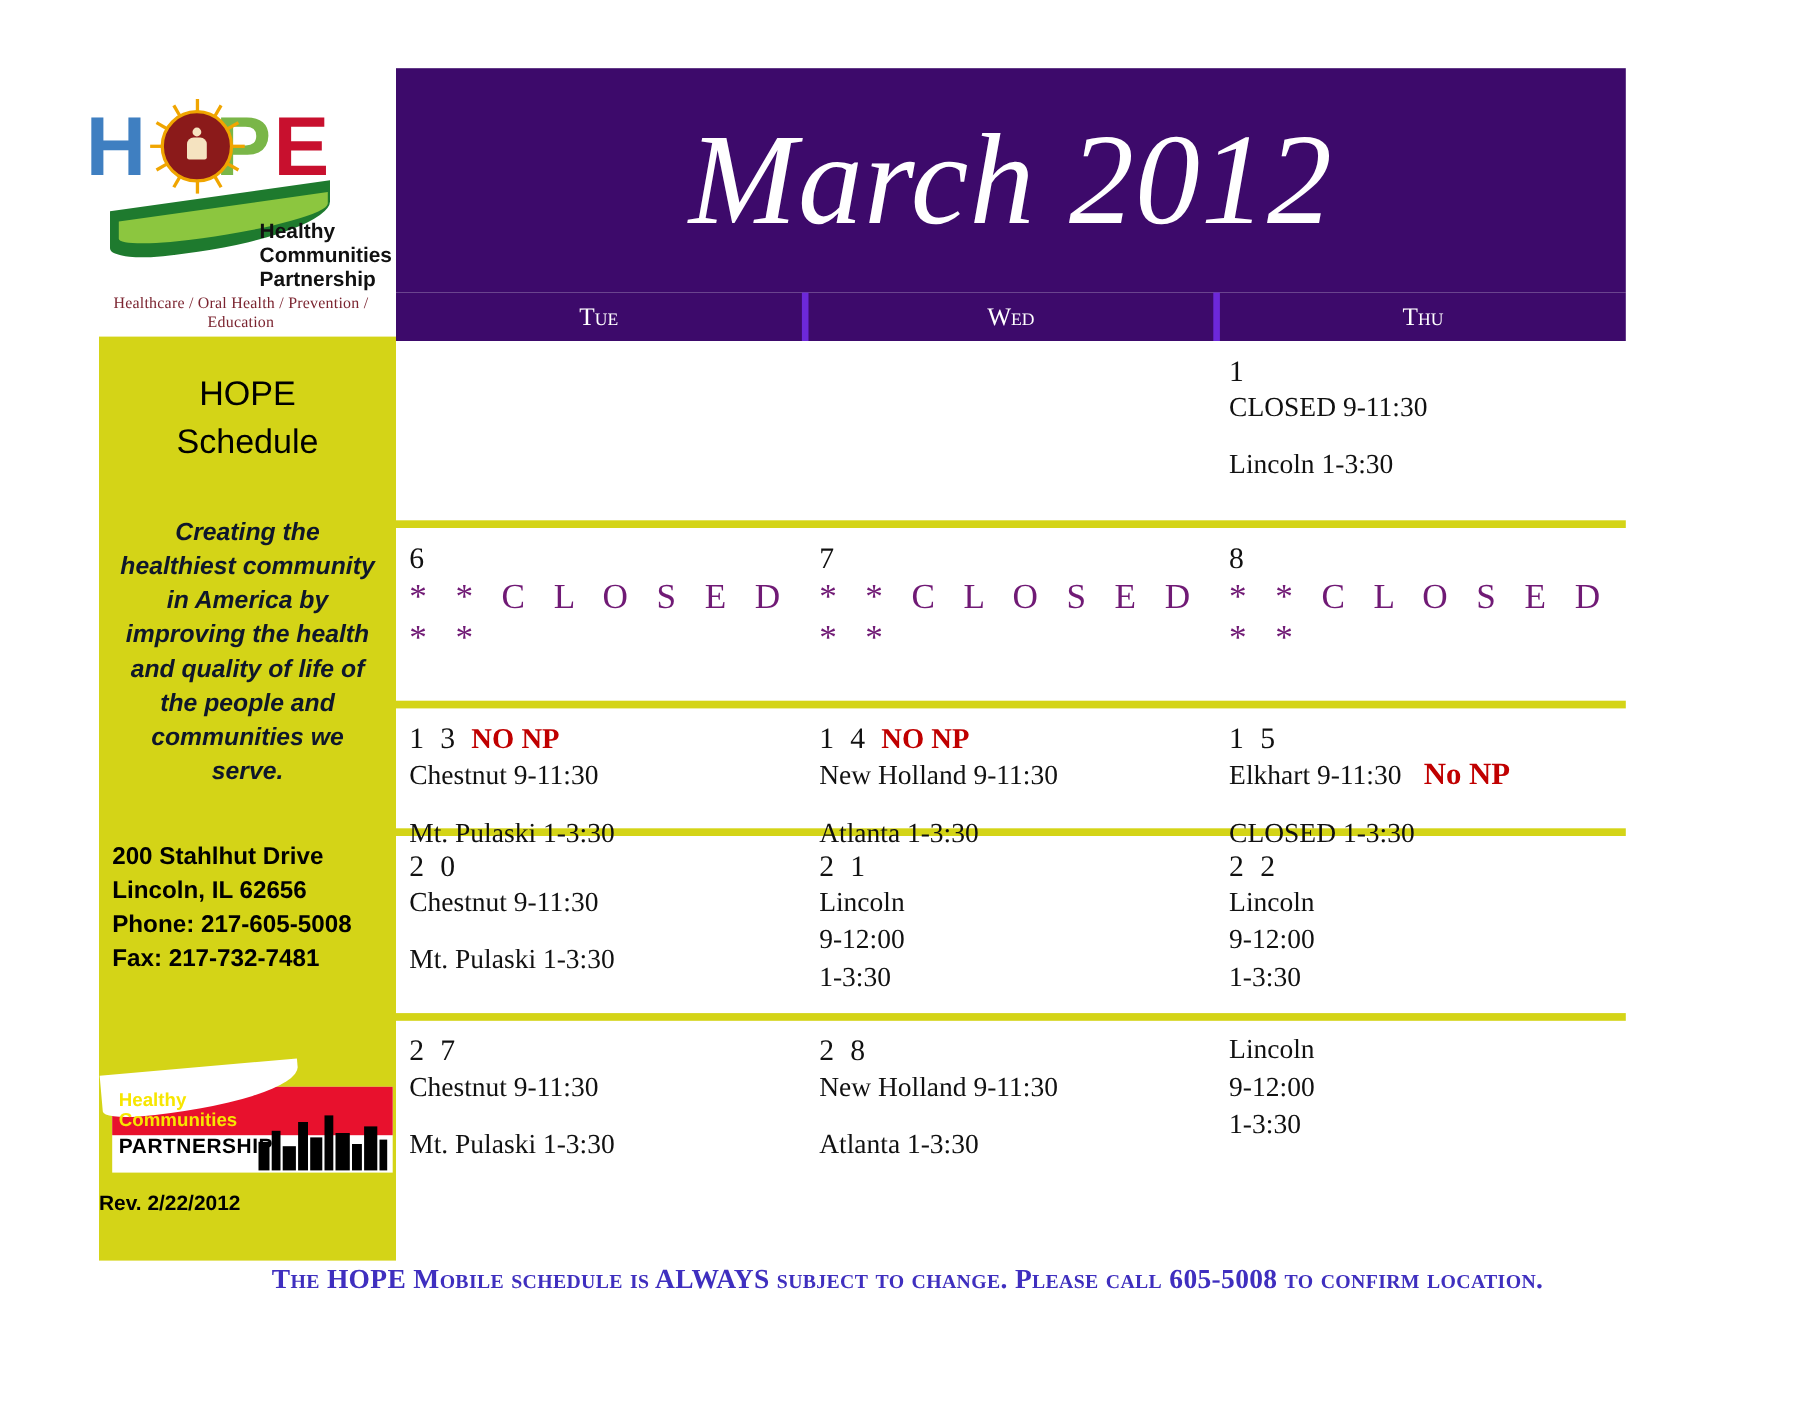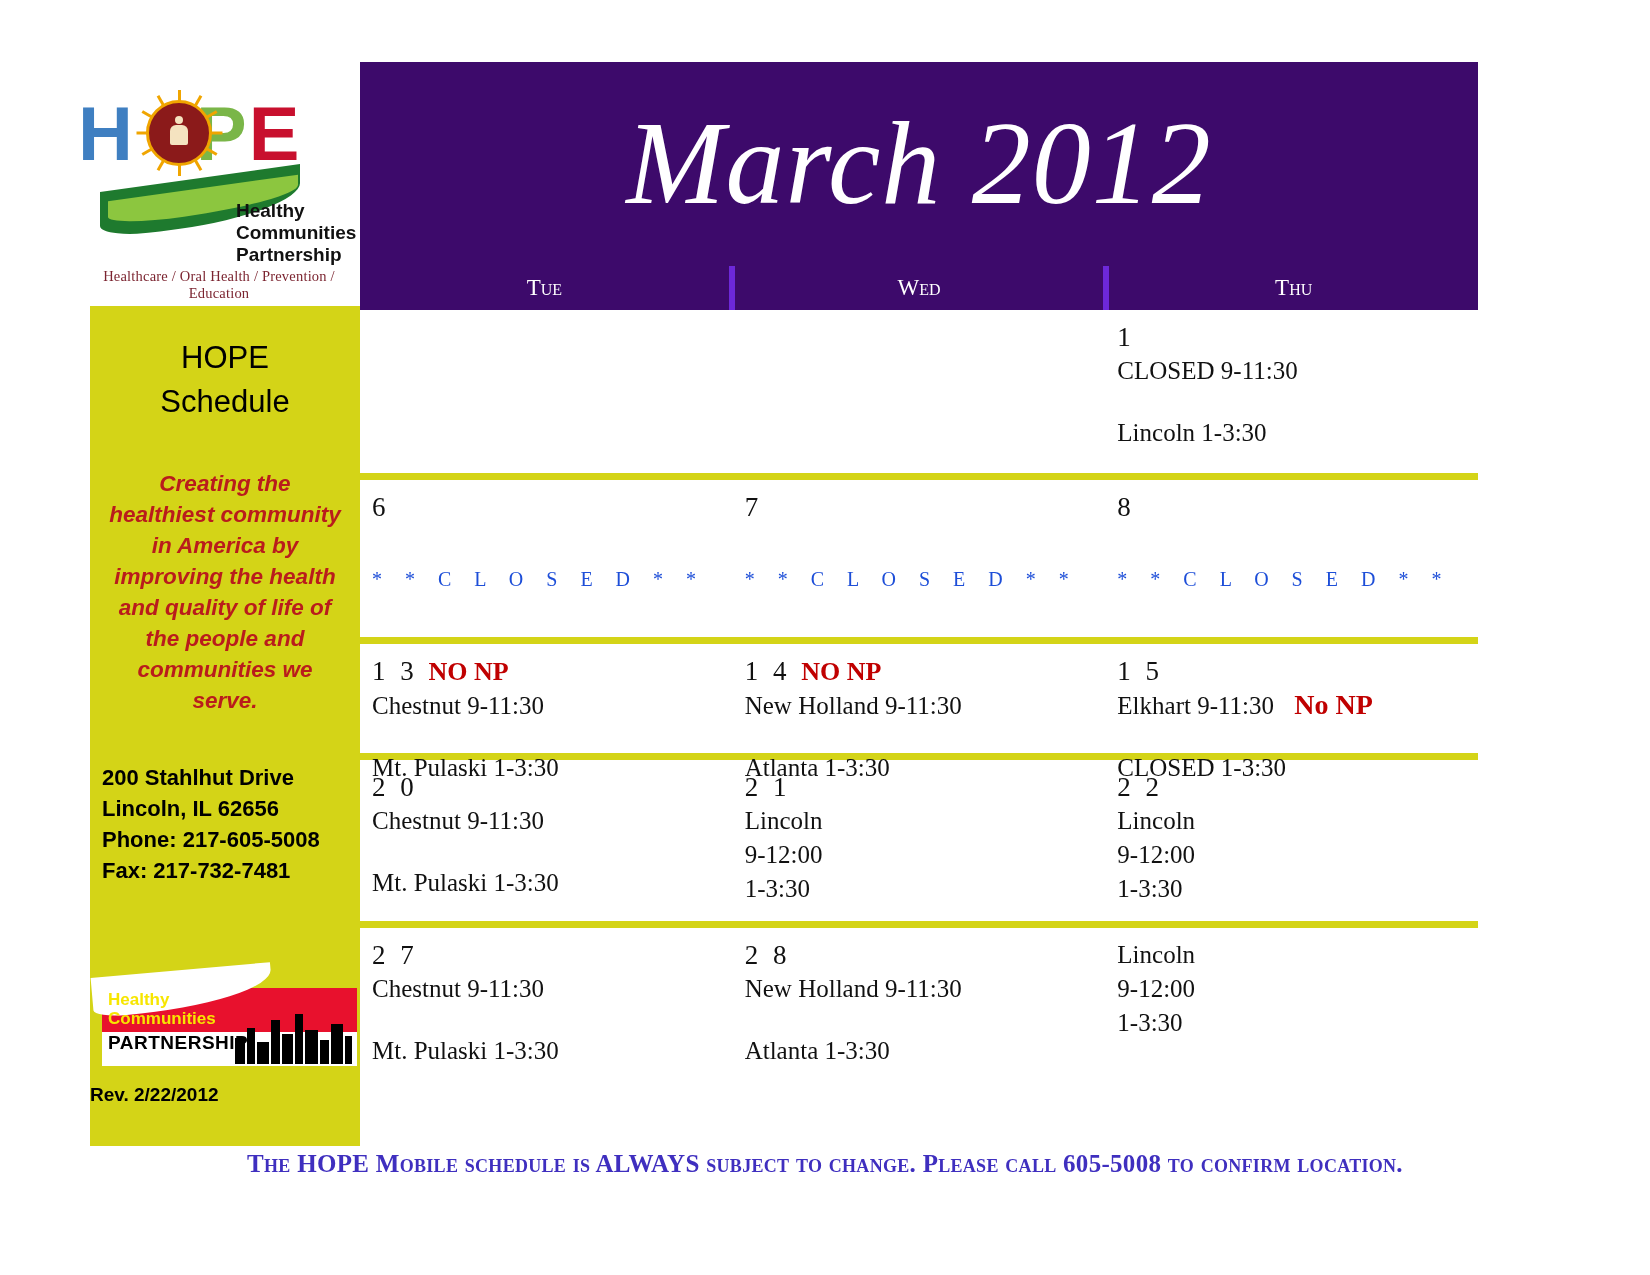--- a/index.html
+++ b/index.html
@@ -177,21 +177,21 @@
     color: #000;
   }
   #sidebar-mission {
     margin: 44px 14px 0 14px;
     text-align: center;
     font-family: "Liberation Sans", sans-serif;
     font-weight: bold;
     font-style: italic;
     font-size: 22.5px;
     line-height: 31px;
-    color: #b91c1c;
+    color: #0f172a;
   }
   #sidebar-address {
     margin: 46px 0 0 12px;
     font-family: "Liberation Sans", sans-serif;
     font-weight: bold;
     font-size: 22px;
     line-height: 31px;
     color: #000;
   }
 
@@ -275,33 +275,32 @@
     font-weight: bold;
     letter-spacing: 0;
     font-size: 26px;
   }
   .entry {
     font-family: "Liberation Serif", serif;
     font-size: 25px;
     line-height: 34px;
     color: #111;
   }
-  .entry.gap { margin-top: 28px; }
+  .entry.gap { margin-top: 18px; }
   .entry .nonp-inline {
     color: #c00000;
     font-weight: bold;
     font-size: 28px;
     margin-left: 14px;
   }
   .closed-wide {
     font-family: "Liberation Serif", serif;
-    font-size: 20px;
+    font-size: 32px;
     letter-spacing: 9px;
-    color: #1d4ed8;
-    margin-top: 44px;
+    color: #701a75;
   }
   .h-w1 { height: 170px; }
   .h-w2 { height: 164px; }
   .h-w3 { height: 116px; }
   .h-w4 { height: 168px; }
   .h-w5 { height: 168px; }
 
   
   #footer {
     position: absolute;

